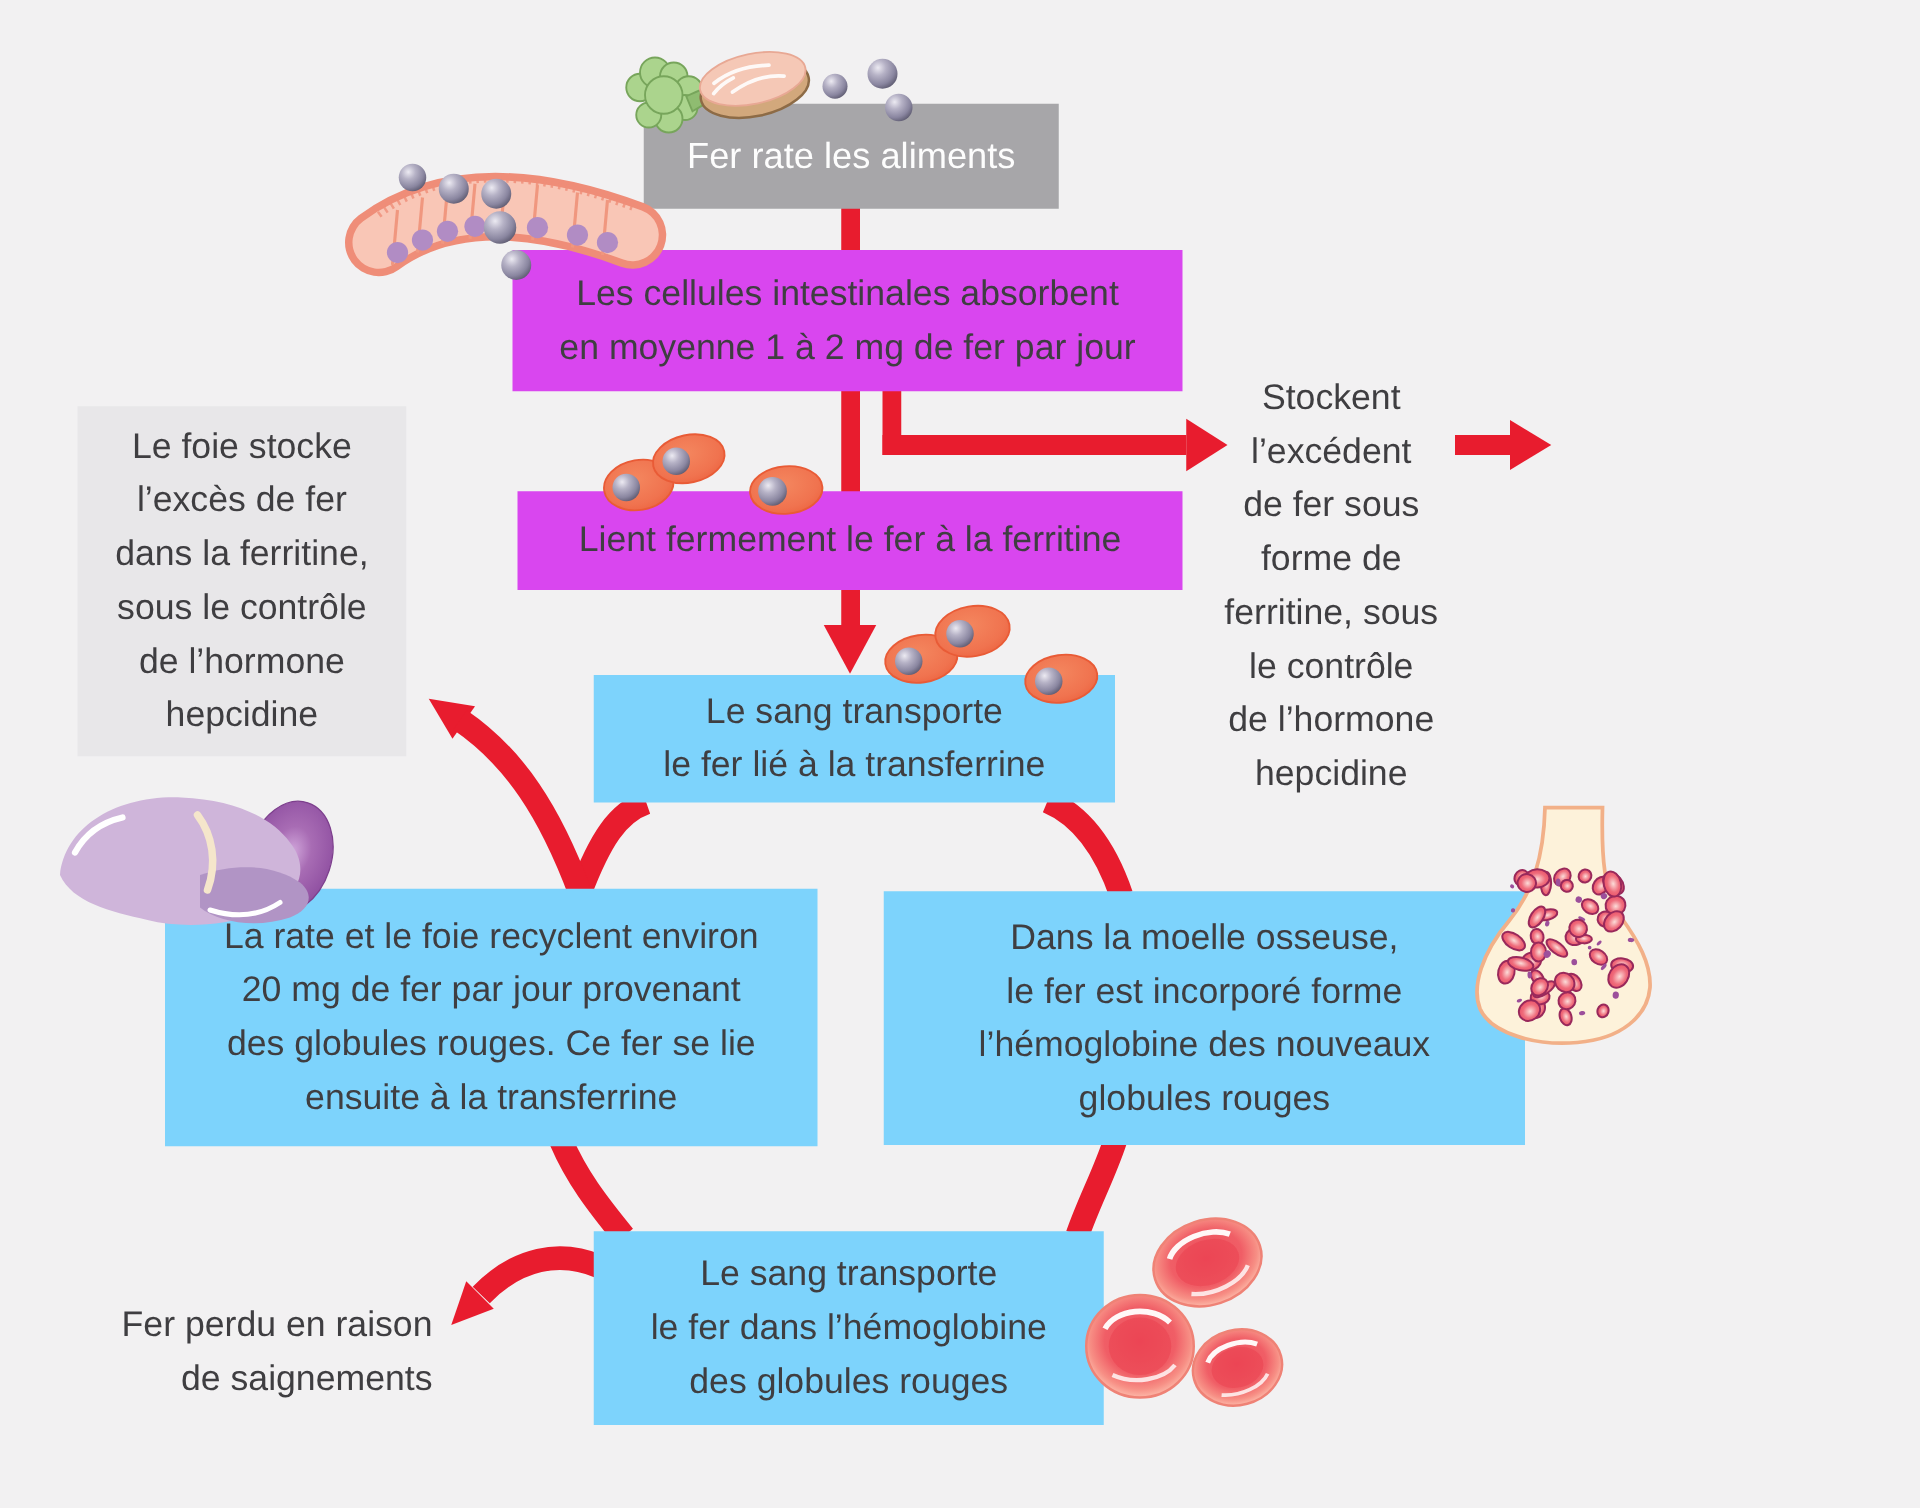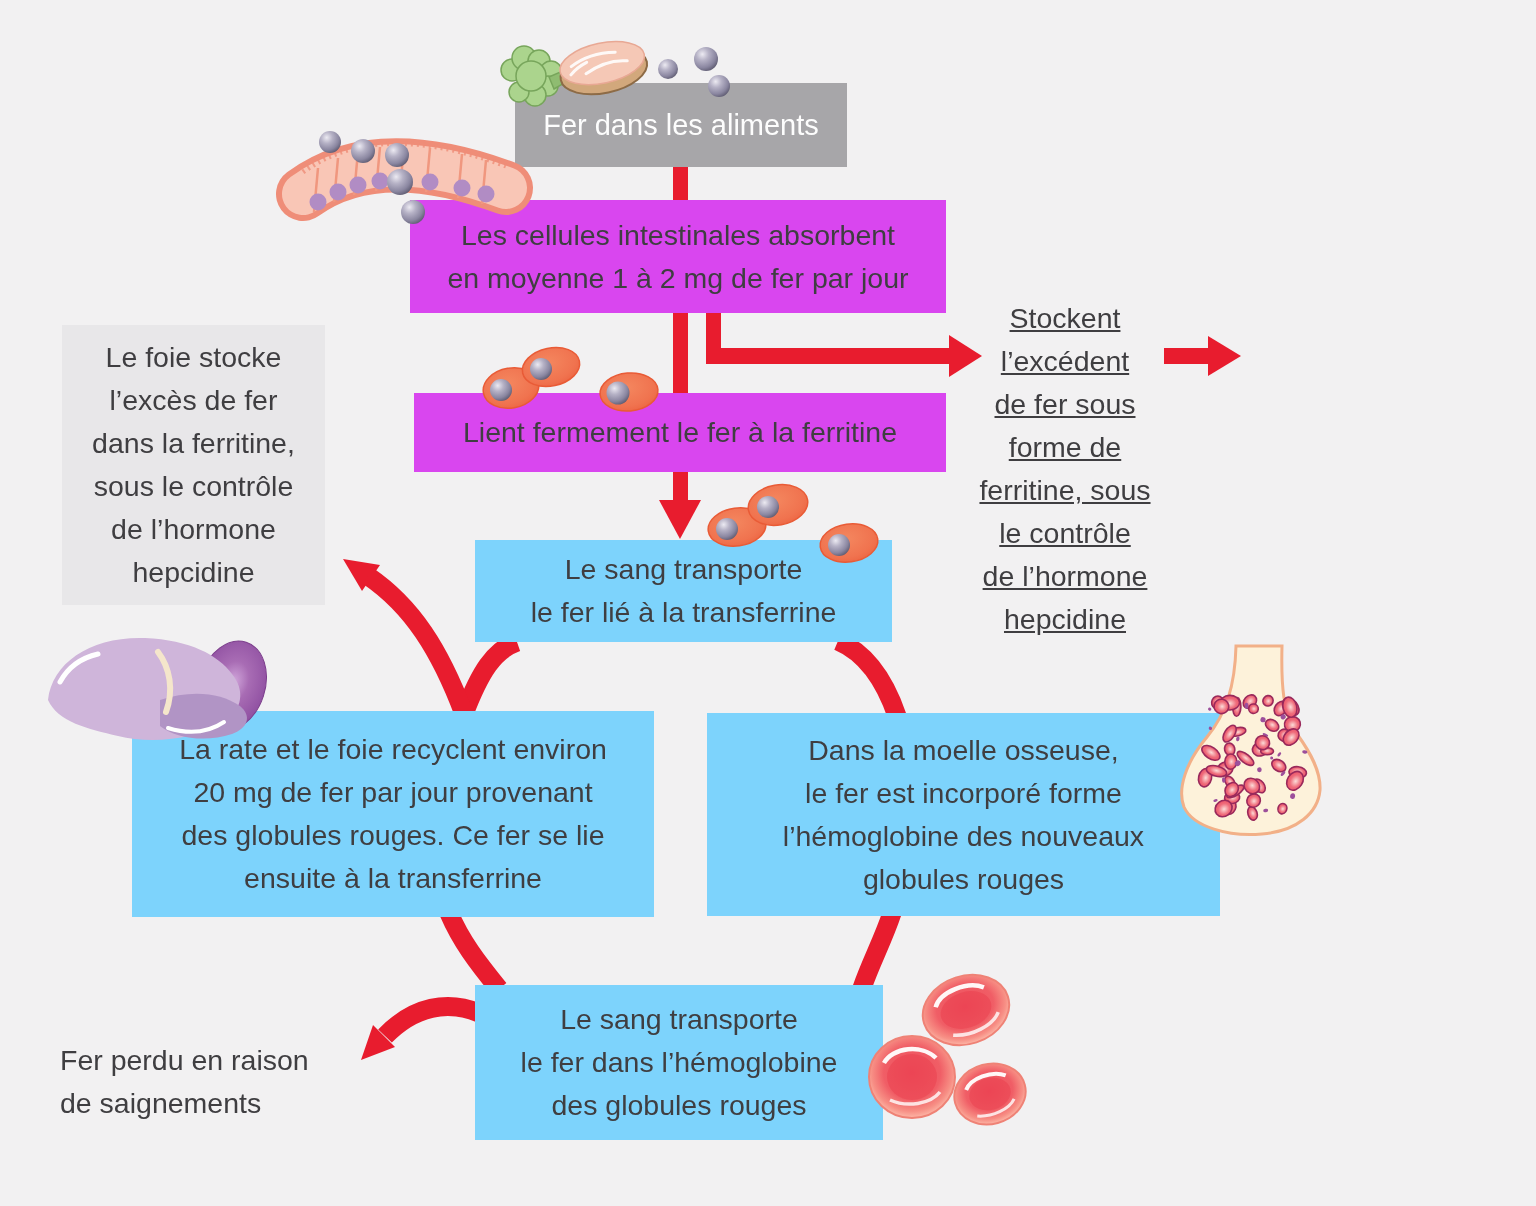--- a/index.html
+++ b/index.html
@@ -6,23 +6,23 @@
   .stage{position:relative;width:1536px;height:1206px;background:#f2f1f2;overflow:hidden;
          font-family:"Liberation Sans","DejaVu Sans",sans-serif;}
   svg.layer{position:absolute;left:0;top:0;width:1536px;height:1206px;}
   .box{position:absolute;display:flex;align-items:center;justify-content:center;
        text-align:center;white-space:pre-line;font-size:28.5px;line-height:43px;color:#3f3e41;}
   .box-dark{background:#a7a6a9;color:#fdfdfd;font-size:29px;}
   .box-light{background:#d946ef;}
   .box-lighter{background:#e8e7e9;}
   .box-mid{background:#7dd3fc;}
   .free{position:absolute;white-space:pre-line;font-size:28.5px;line-height:43px;color:#3f3e41;}
-  .t-center{text-align:center;text-decoration:underline;}
+  .t-center{text-align:center;}
   .t-left{text-align:left;}
-  .t-right{}
+  .t-right{text-align:right;}
 </style>
 </head>
 <body>
 
 <div class="stage">
 
   <svg class="layer" viewBox="0 0 1536 1206">
     <g fill="#e81c2e" stroke="none">
 
       <rect x="673" y="163" width="15" height="40"></rect>
@@ -52,21 +52,21 @@
       <path d="M 464 714 C 480 672 494 650 517 642"></path>
       <path d="M 464 714 C 440 650 412 606 368 576"></path>
       <path d="M 838 641 C 864 652 884 678 897 716"></path>
       <path d="M 892 913 C 883 940 871 962 862 988"></path>
       <path d="M 499 989 C 477 962 461 941 449 913"></path>
       <path d="M 479 1013 C 448 1000 414 1006 385 1036"></path>
     </g>
   </svg>
 
   <div class="box box-dark" style="left:515px;top:83px;width:332px;height:84px;">
-    <span>Fer dans les aliments</span>
+    <span>Fer rate les aliments</span>
   </div>
 
   <div class="box box-light" style="left:410px;top:200px;width:536px;height:113px;">
     <span>Les cellules intestinales absorbent
 en moyenne 1 à 2 mg de fer par jour</span>
   </div>
 
   <div class="box box-light" style="left:414px;top:393px;width:532px;height:79px;">
     <span>Lient fermement le fer à la ferritine</span>
   </div>

